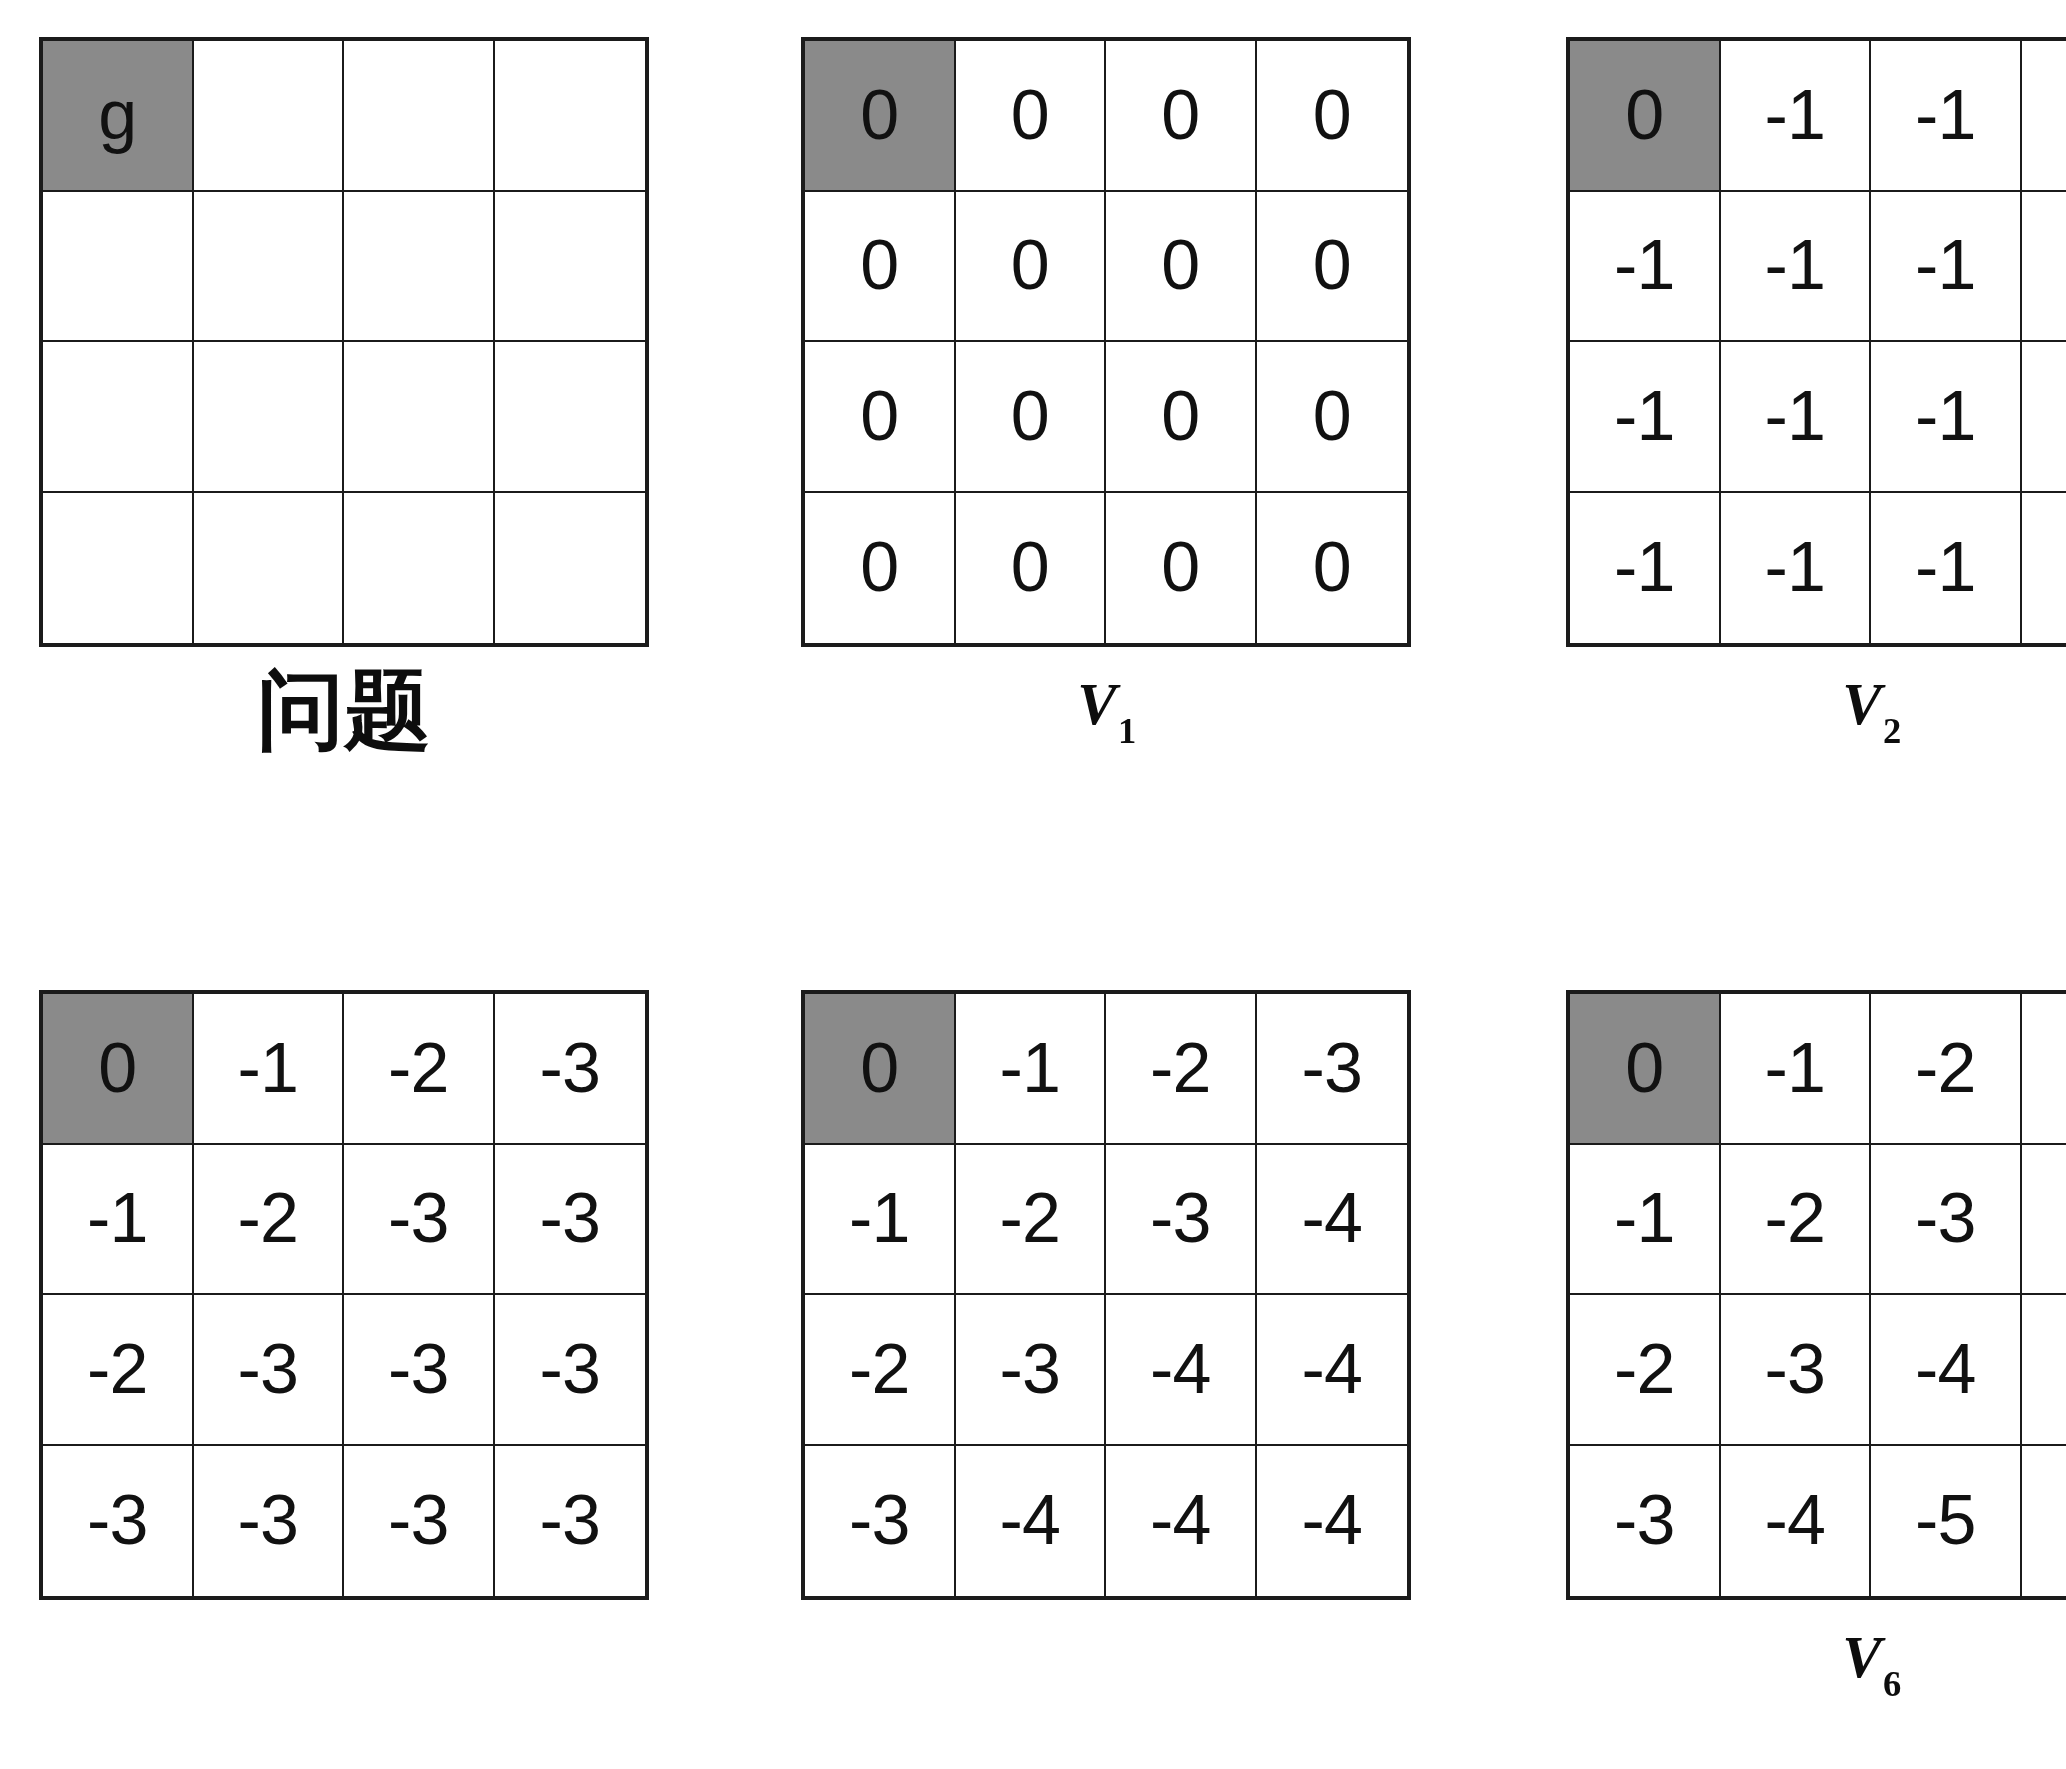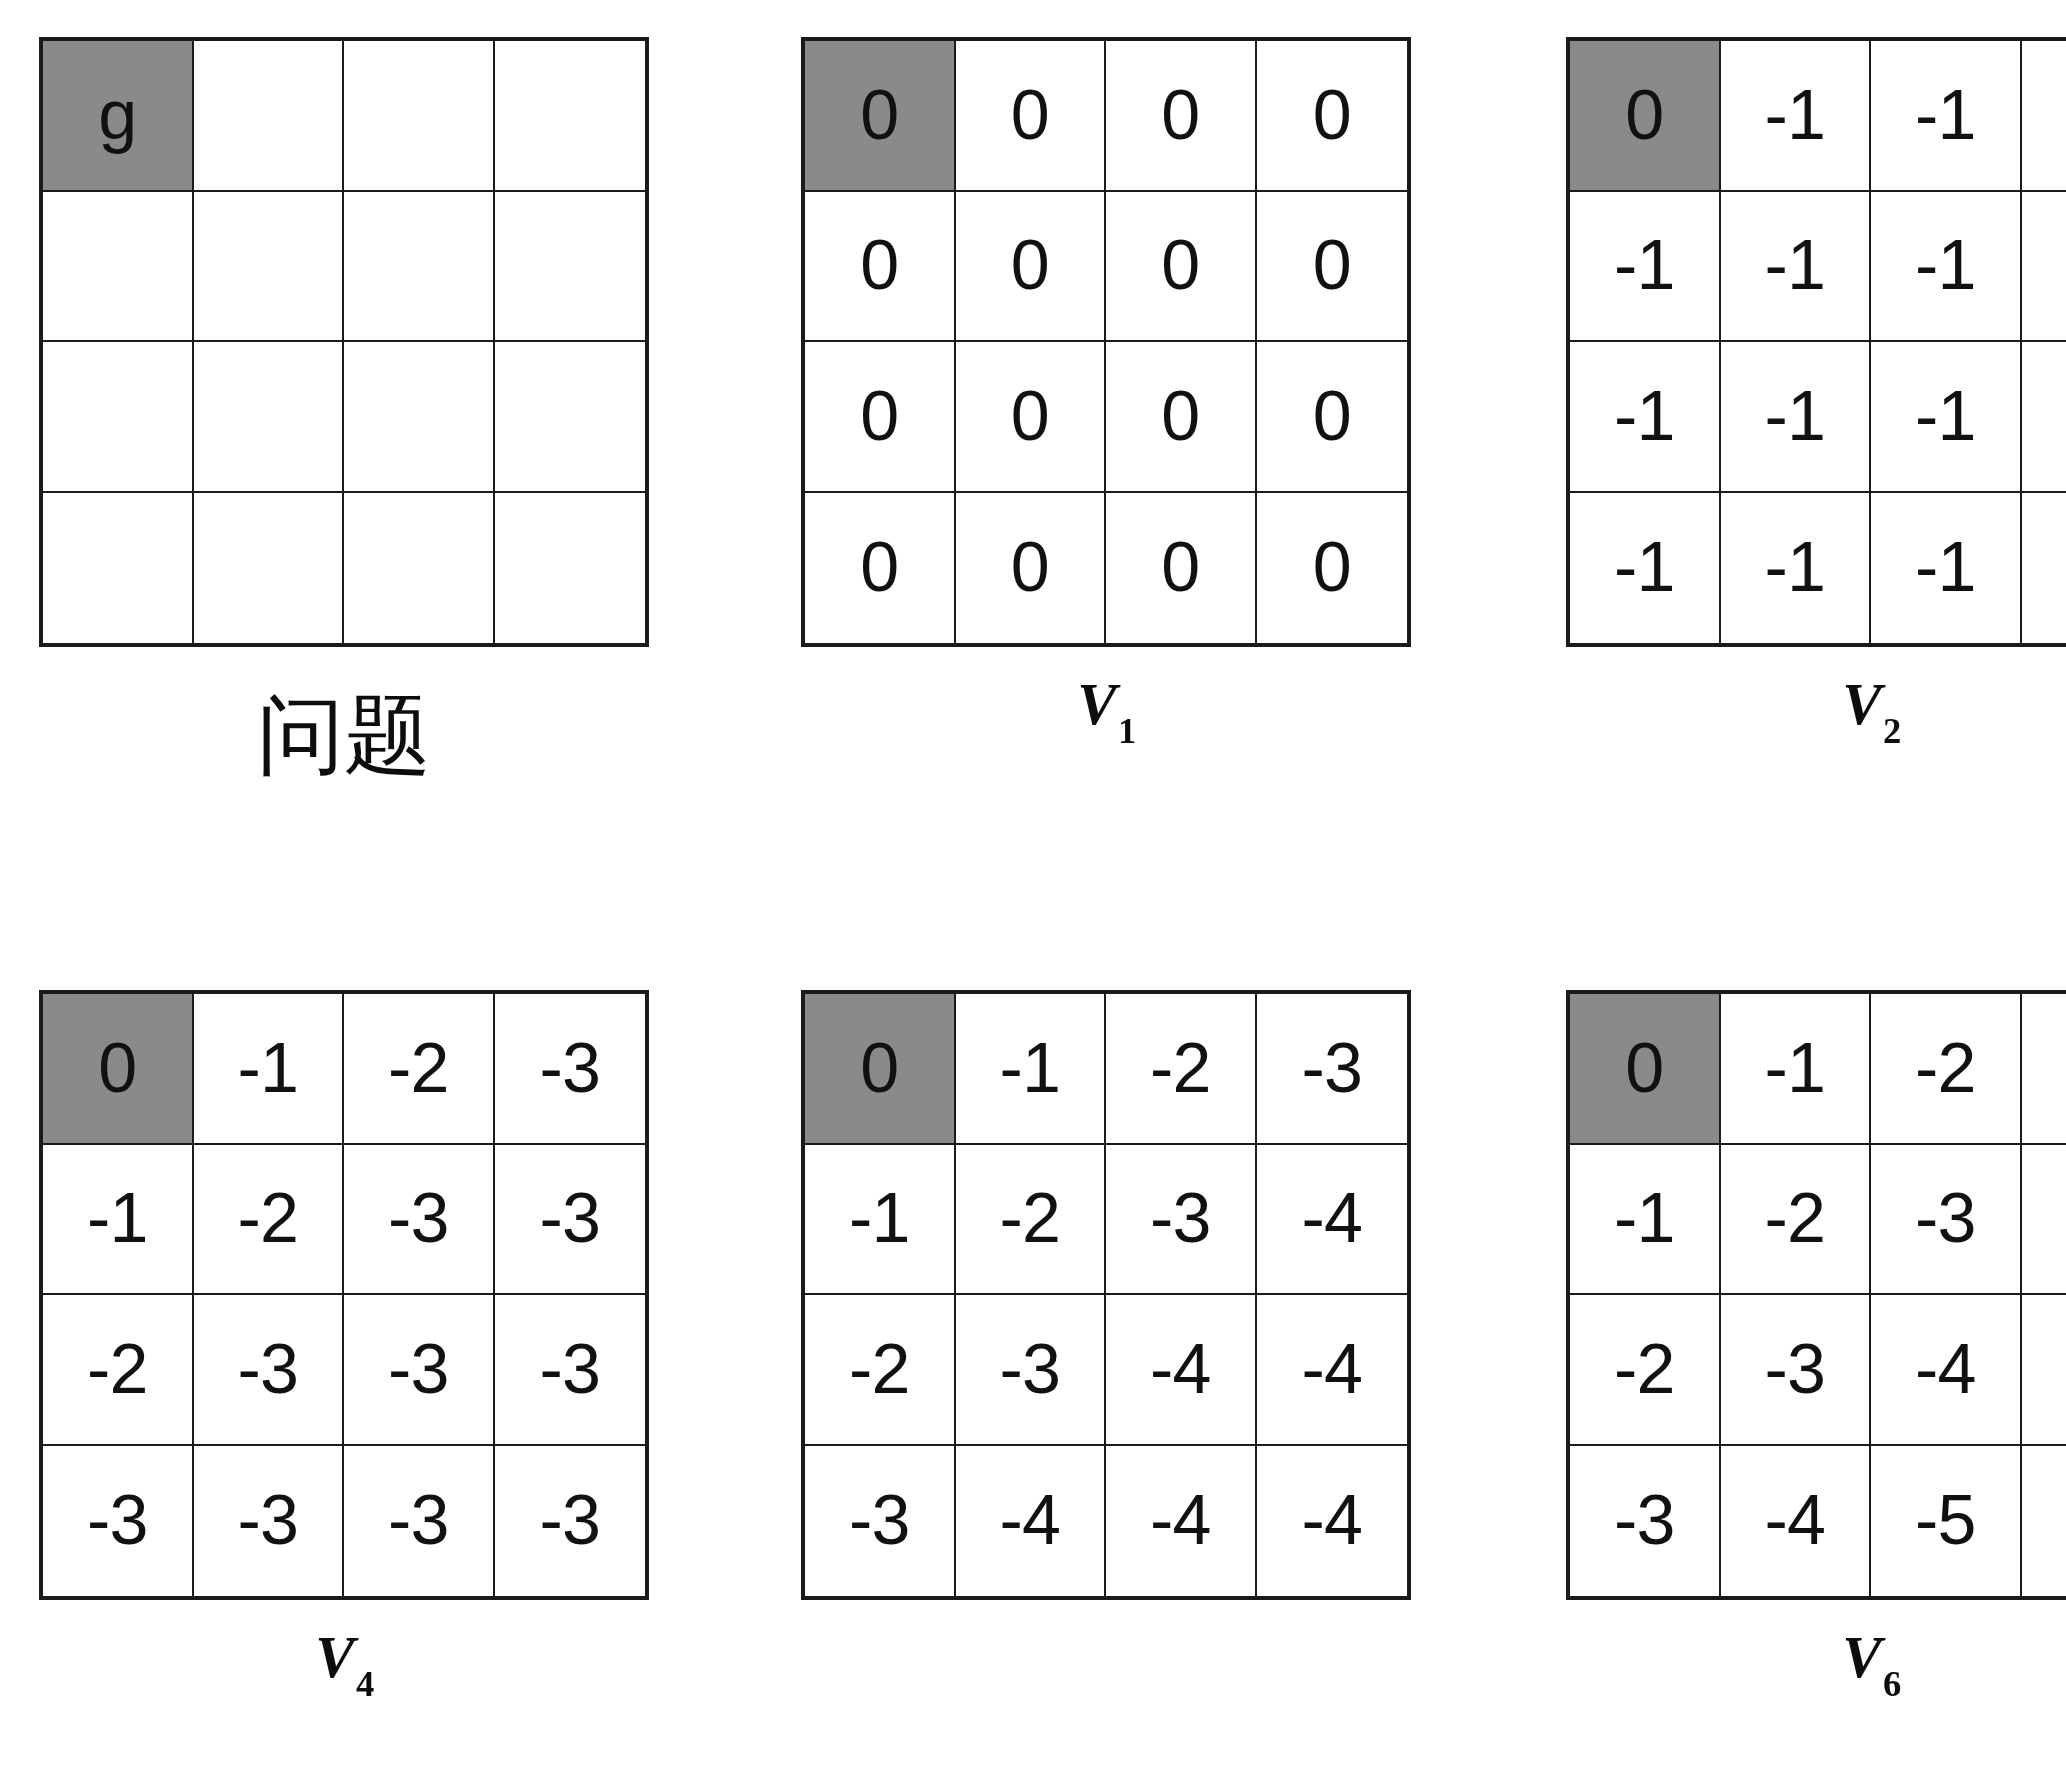--- a/index.html
+++ b/index.html
@@ -67,25 +67,25 @@
   .caption {
     position: absolute;
     left: 0;
     width: 610px;
     text-align: center;
     color: #0d0d0d;
     white-space: nowrap;
   }
 
   .caption.cjk {
-    top: 655px;
+    top: 630px;
     font-family: "Liberation Serif", "DejaVu Serif", serif;
     font-size: 87px;
     line-height: 1;
-    font-weight: 400;
+    font-weight: 700;
   }
 
   .caption.vlabel {
     top: 638px;
     font-family: "Liberation Serif", "DejaVu Serif", serif;
     font-size: 59px;
     line-height: 1;
   }
   .caption.vlabel .vbase {
     font-style: italic;
@@ -310,21 +310,20 @@
         <div class="cell lastrow">
           <div class="cell-text">-3</div>
         </div>
         <div class="cell lastrow">
           <div class="cell-text">-3</div>
         </div>
         <div class="cell lastcol lastrow">
           <div class="cell-text">-3</div>
         </div>
       </div>
-      <div class="caption vlabel"><span class="vbase">V</span><span class="vsub">4</span></div>
     </div>
     <div class="panel" style="left: 801px; top: 990px;">
       <div class="grid">
         <div class="cell shaded">
           <div class="cell-text">0</div>
         </div>
         <div class="cell">
           <div class="cell-text">-1</div>
         </div>
         <div class="cell">

